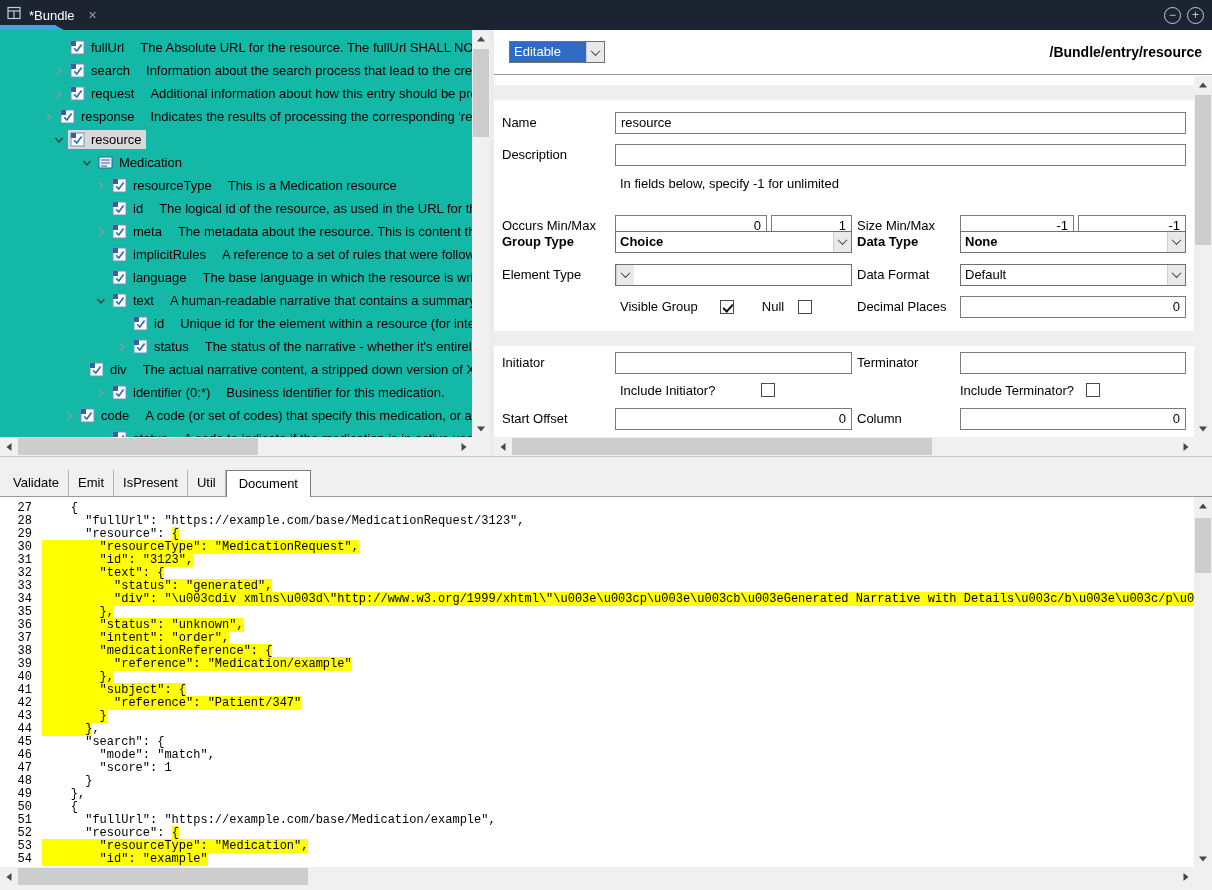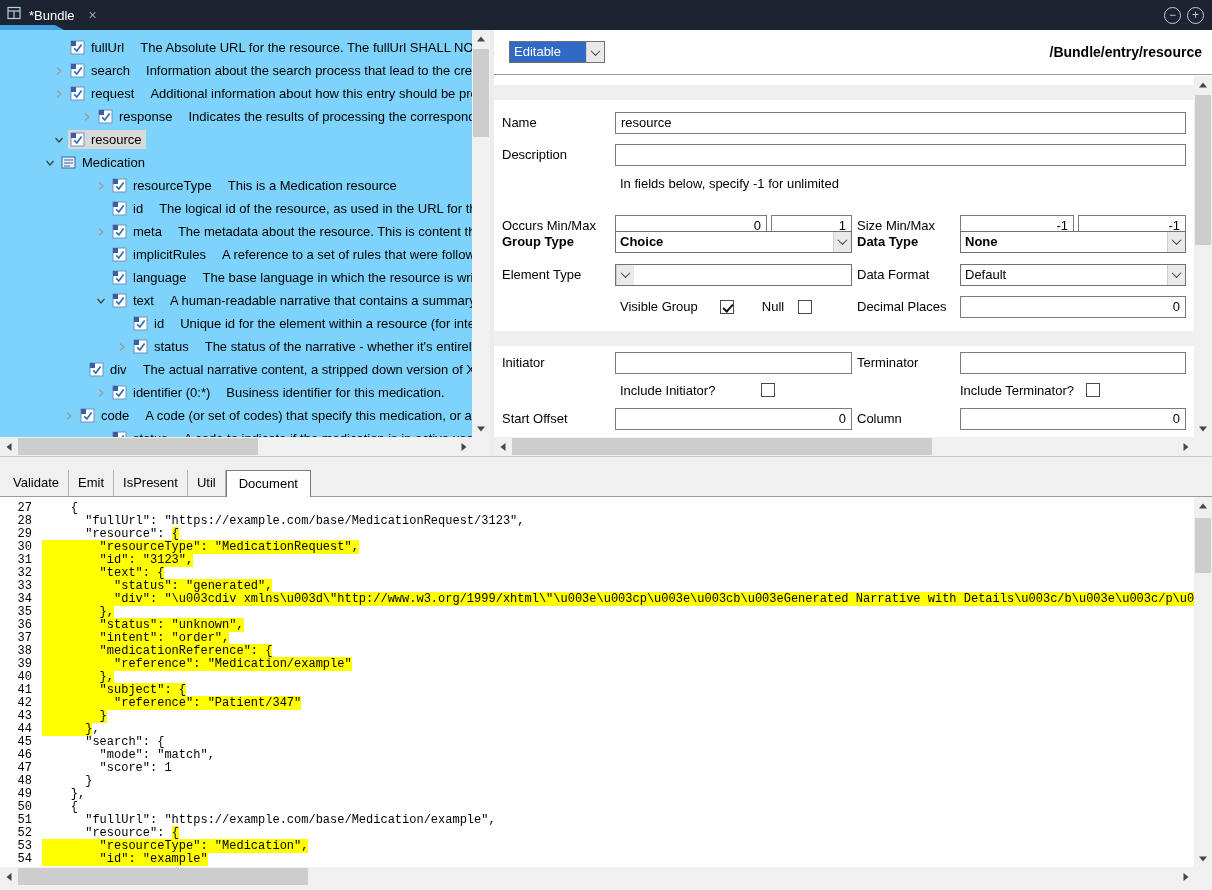--- a/index.html
+++ b/index.html
@@ -11,21 +11,21 @@
   .doc-tab { display:flex; align-items:center; height:100%; padding:0 10px 0 7px; cursor:default; }
   .tab-title { color:#ffffff; font-size:13px; margin-left:7px; }
   .tab-close { color:#93a0ad; margin-left:14px; font-size:14px; }
   .tab-accent { position:absolute; left:0; bottom:0; width:64px; height:5px; background:#43a1e6;
                 clip-path:polygon(0 0, 55px 0, 64px 100%, 0 100%); }
   .tb-buttons { margin-left:auto; display:flex; gap:6px; padding-right:8px; }
   .circle-btn { width:17px; height:17px; border:1px solid #c6ccd4; border-radius:50%; color:#c6ccd4;
                 font-size:12px; line-height:14px; text-align:center; }
 
   
-  .panel-left { position:absolute; left:0; top:30px; width:490px; height:426px; background:#7dd3fc; overflow:hidden; }
+  .panel-left { position:absolute; left:0; top:30px; width:490px; height:426px; background:#14b8a6; overflow:hidden; }
   .splitter { position:absolute; left:490px; top:30px; width:4px; height:426px; background:#ececec; }
   .panel-right { position:absolute; left:494px; top:30px; width:718px; height:426px; background:#fff; overflow:hidden; }
 
   
   .tree { position:absolute; left:0; top:0; width:472px; height:407px; overflow:hidden; padding-top:6px; }
   .tree-row { height:23px; display:flex; align-items:center; white-space:nowrap; font-size:13px; color:#000; }
   .chev { width:18px; flex:none; display:inline-flex; align-items:center; justify-content:center; }
   .row-main { display:inline-flex; align-items:center; padding:2px 4px 2px 2px; flex:none; }
   .row-main.sel { background:#d9d9d9; }
   .node-icon { flex:none; display:inline-flex; margin-right:6px; }
@@ -165,21 +165,21 @@
               <svg width="15" height="15" viewBox="0 0 15 15">
                 <rect x="1" y="1" width="13" height="13" fill="#ffffff" stroke="#6f93bd"></rect>
                 <rect x="1" y="1" width="5" height="5" fill="#3a5fa0"></rect>
                 <path d="M4.2 8.4 L6.8 11 L11.6 4.6" fill="none" stroke="#2f6fb5" stroke-width="1.7"></path>
               </svg>
             </span>
             <span class="node-name">request</span>
           </span>
           <span class="node-desc">Additional information about how this entry should be processed as part of a transaction or batch.</span>
         </div>
-        <div class="tree-row" style="padding-left: 78px; text-align: right;">
+        <div class="tree-row" style="padding-left: 40px; text-align: right;">
           <span class="chev">
             <svg width="14" height="14" viewBox="0 0 14 14">
               <path d="M5 3.5 L9 7 L5 10.5" fill="none" stroke="#9a9a9a" stroke-width="1.2"></path>
             </svg>
           </span>
           <span class="row-main">
             <span class="node-icon">
               <svg width="15" height="15" viewBox="0 0 15 15">
                 <rect x="1" y="1" width="13" height="13" fill="#ffffff" stroke="#6f93bd"></rect>
                 <rect x="1" y="1" width="5" height="5" fill="#3a5fa0"></rect>
@@ -200,21 +200,21 @@
             <span class="node-icon">
               <svg width="15" height="15" viewBox="0 0 15 15">
                 <rect x="1" y="1" width="13" height="13" fill="#ffffff" stroke="#6f93bd"></rect>
                 <rect x="1" y="1" width="5" height="5" fill="#3a5fa0"></rect>
                 <path d="M4.2 8.4 L6.8 11 L11.6 4.6" fill="none" stroke="#2f6fb5" stroke-width="1.7"></path>
               </svg>
             </span>
             <span class="node-name">resource</span>
           </span>
         </div>
-        <div class="tree-row" style="padding-left: 41px;">
+        <div class="tree-row" style="padding-left: 78px;">
           <span class="chev">
             <svg width="14" height="14" viewBox="0 0 14 14">
               <path d="M3.5 5 L7 9 L10.5 5" fill="none" stroke="#3c3c3c" stroke-width="1.2"></path>
             </svg>
           </span>
           <span class="row-main">
             <span class="node-icon">
               <svg width="15" height="15" viewBox="0 0 15 15">
                 <rect x="1" y="2" width="13" height="11" fill="#eaf2fb" stroke="#3a5fa0"></rect>
                 <line x1="3" y1="5" x2="12" y2="5" stroke="#3a5fa0"></line>

